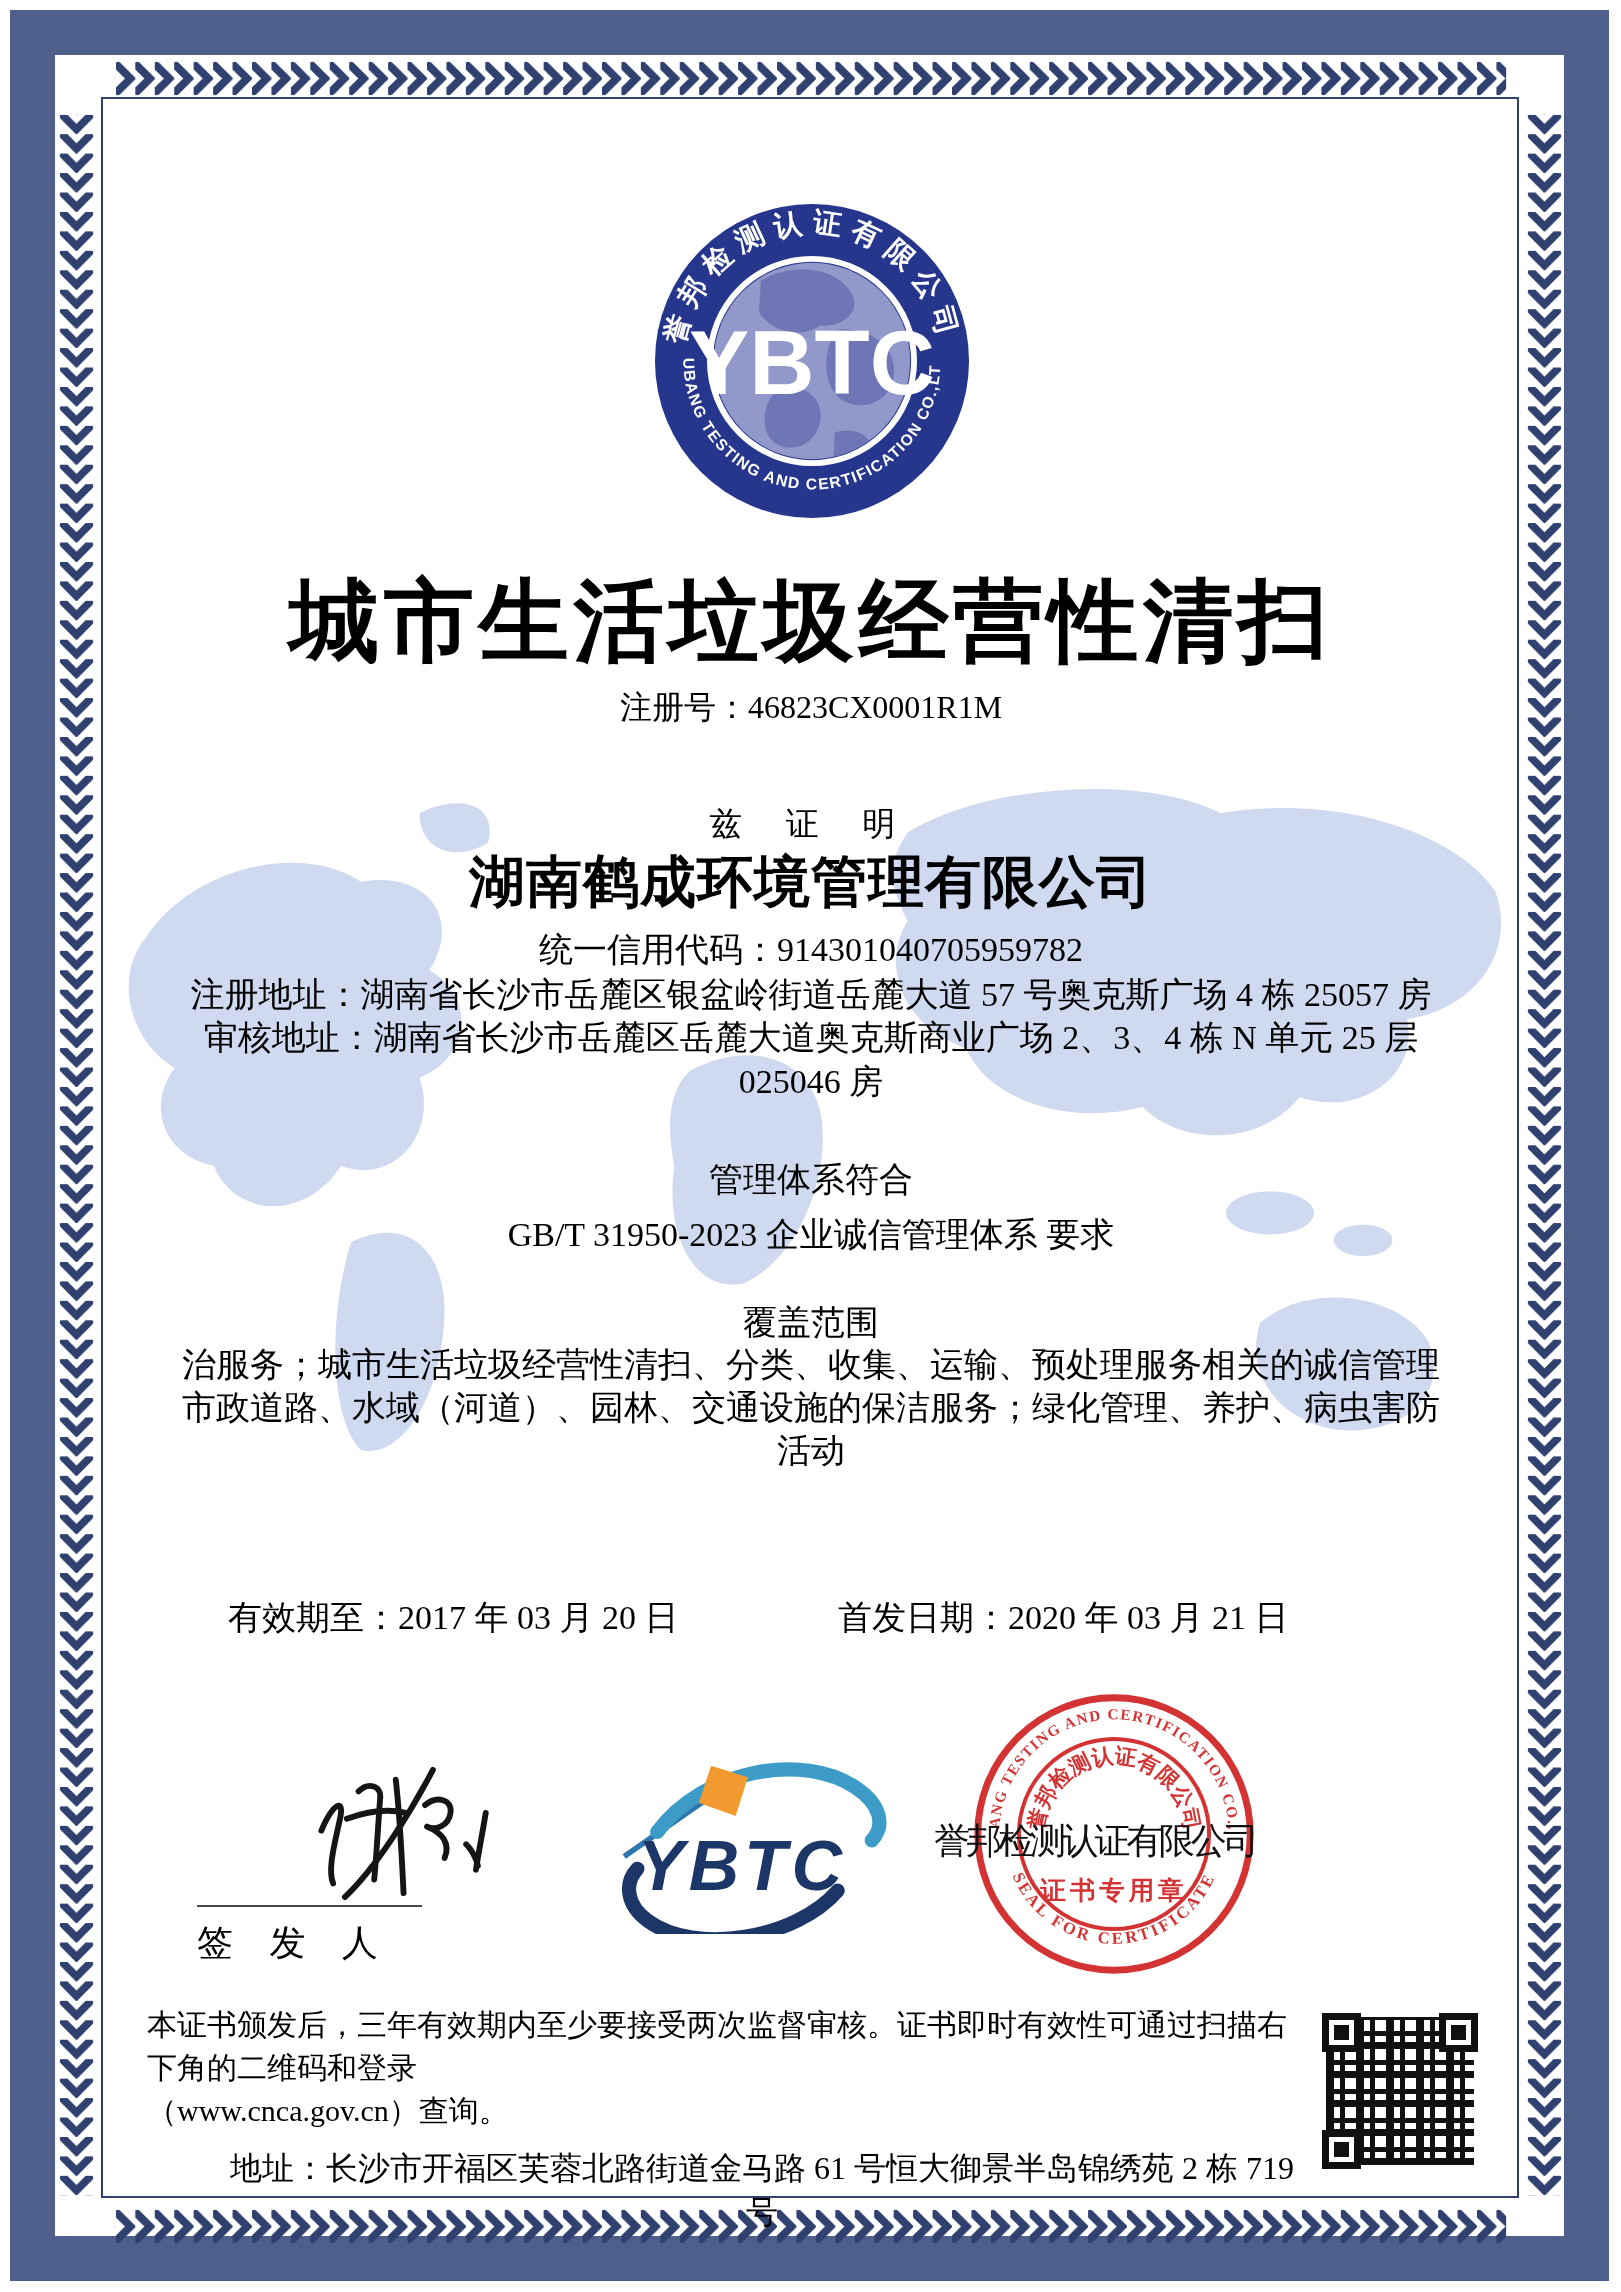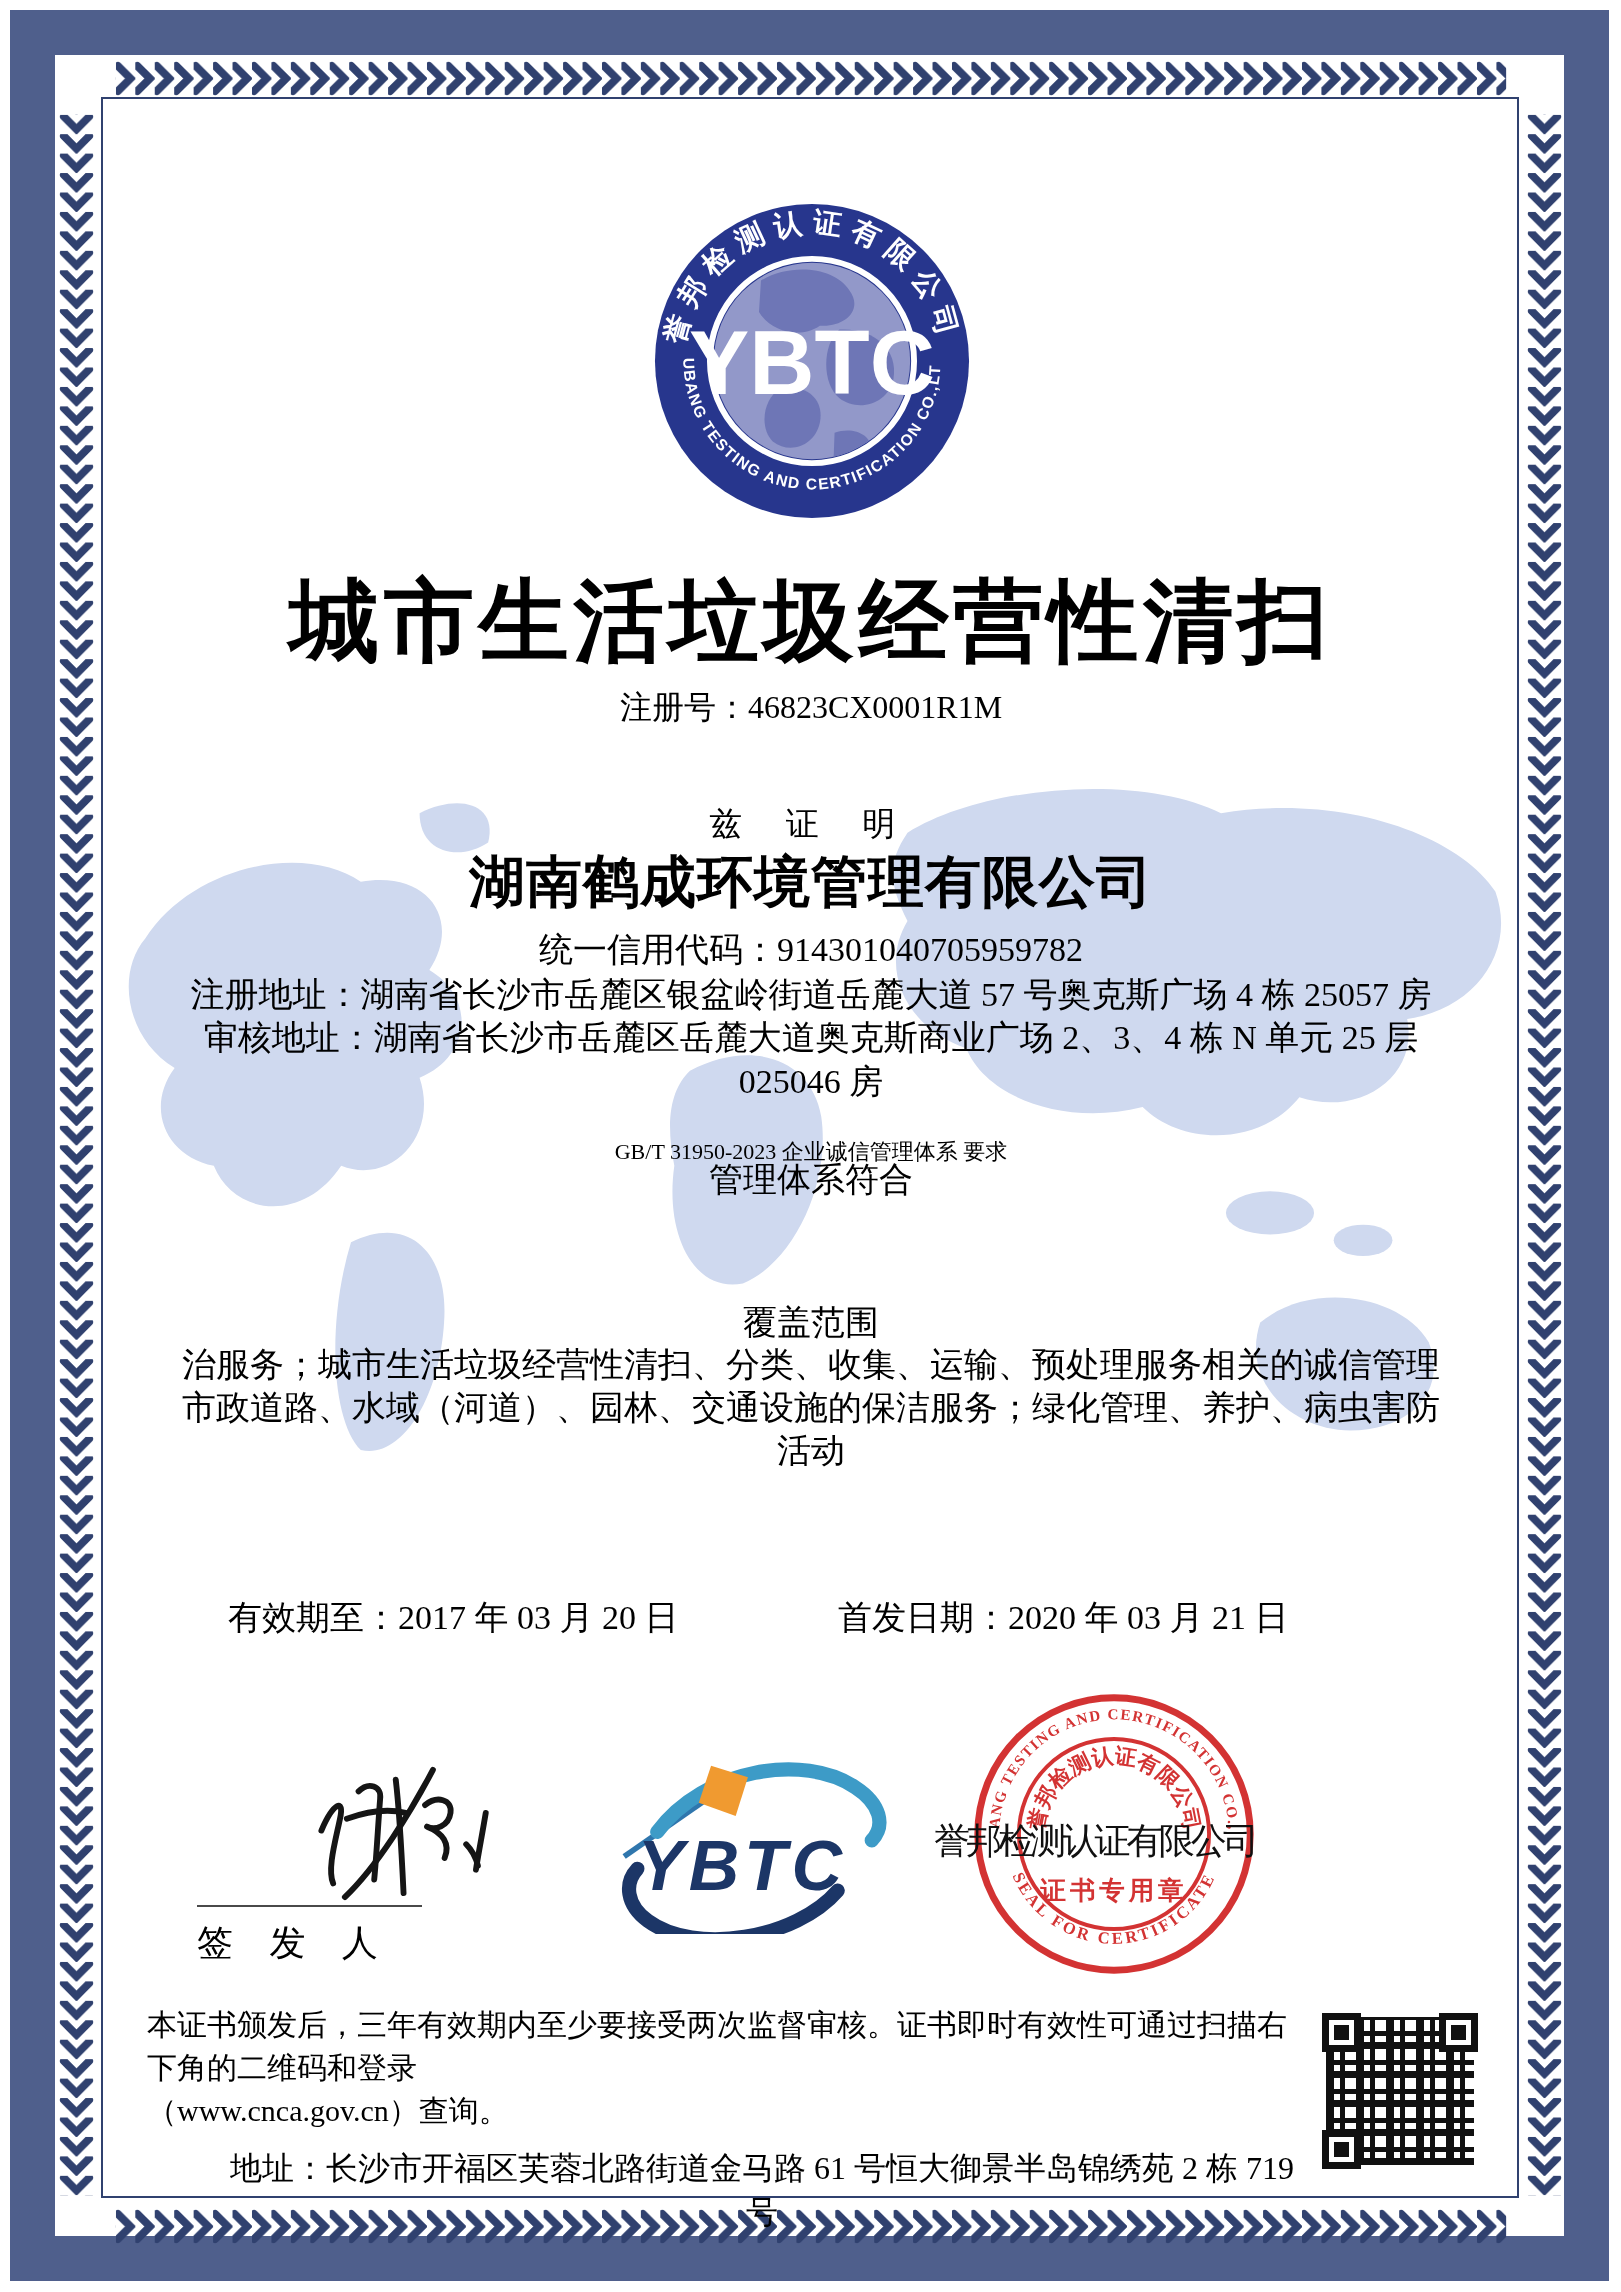--- a/index.html
+++ b/index.html
@@ -17,21 +17,21 @@
   .center-block{position:absolute;left:108px;width:1406px;text-align:center;}
   .cert-title{top:561px;font-size:90px;font-weight:700;letter-spacing:4.9px;}
   .reg-no{top:686px;font-size:32px;}
   .certify{top:802px;font-size:33px;letter-spacing:17.6px;}
   .company{top:845px;font-size:56px;font-weight:700;letter-spacing:1px;}
   .credit{top:927px;font-size:34px;}
   .addr1{top:972px;font-size:34px;}
   .addr2{top:1015px;font-size:34px;}
   .addr3{top:1059px;font-size:34px;}
   .sysline{top:1157px;font-size:34px;}
-  .stdline{top:1137px;font-size:22px;}
+  .stdline{top:1212px;font-size:34px;}
   .scopehead{top:1300px;font-size:34px;}
   .scopebody{top:1343px;font-size:34px;line-height:43px;}
   
   .dates{position:absolute;left:228px;top:1598px;width:1176px;display:grid;
          grid-template-columns:610px auto;row-gap:11.8px;font-size:34px;line-height:39px;text-align:left;}
   
   .sig-line{position:absolute;left:197px;top:1905px;width:225px;height:2px;background:#4a4a4a;}
   .signer{position:absolute;left:197px;top:1919px;width:225px;text-align:left;font-size:36px;letter-spacing:13.7px;}
   
   .seal-name{position:absolute;left:934px;top:1817px;font-size:36px;letter-spacing:-3.9px;color:#101010;white-space:nowrap;}

